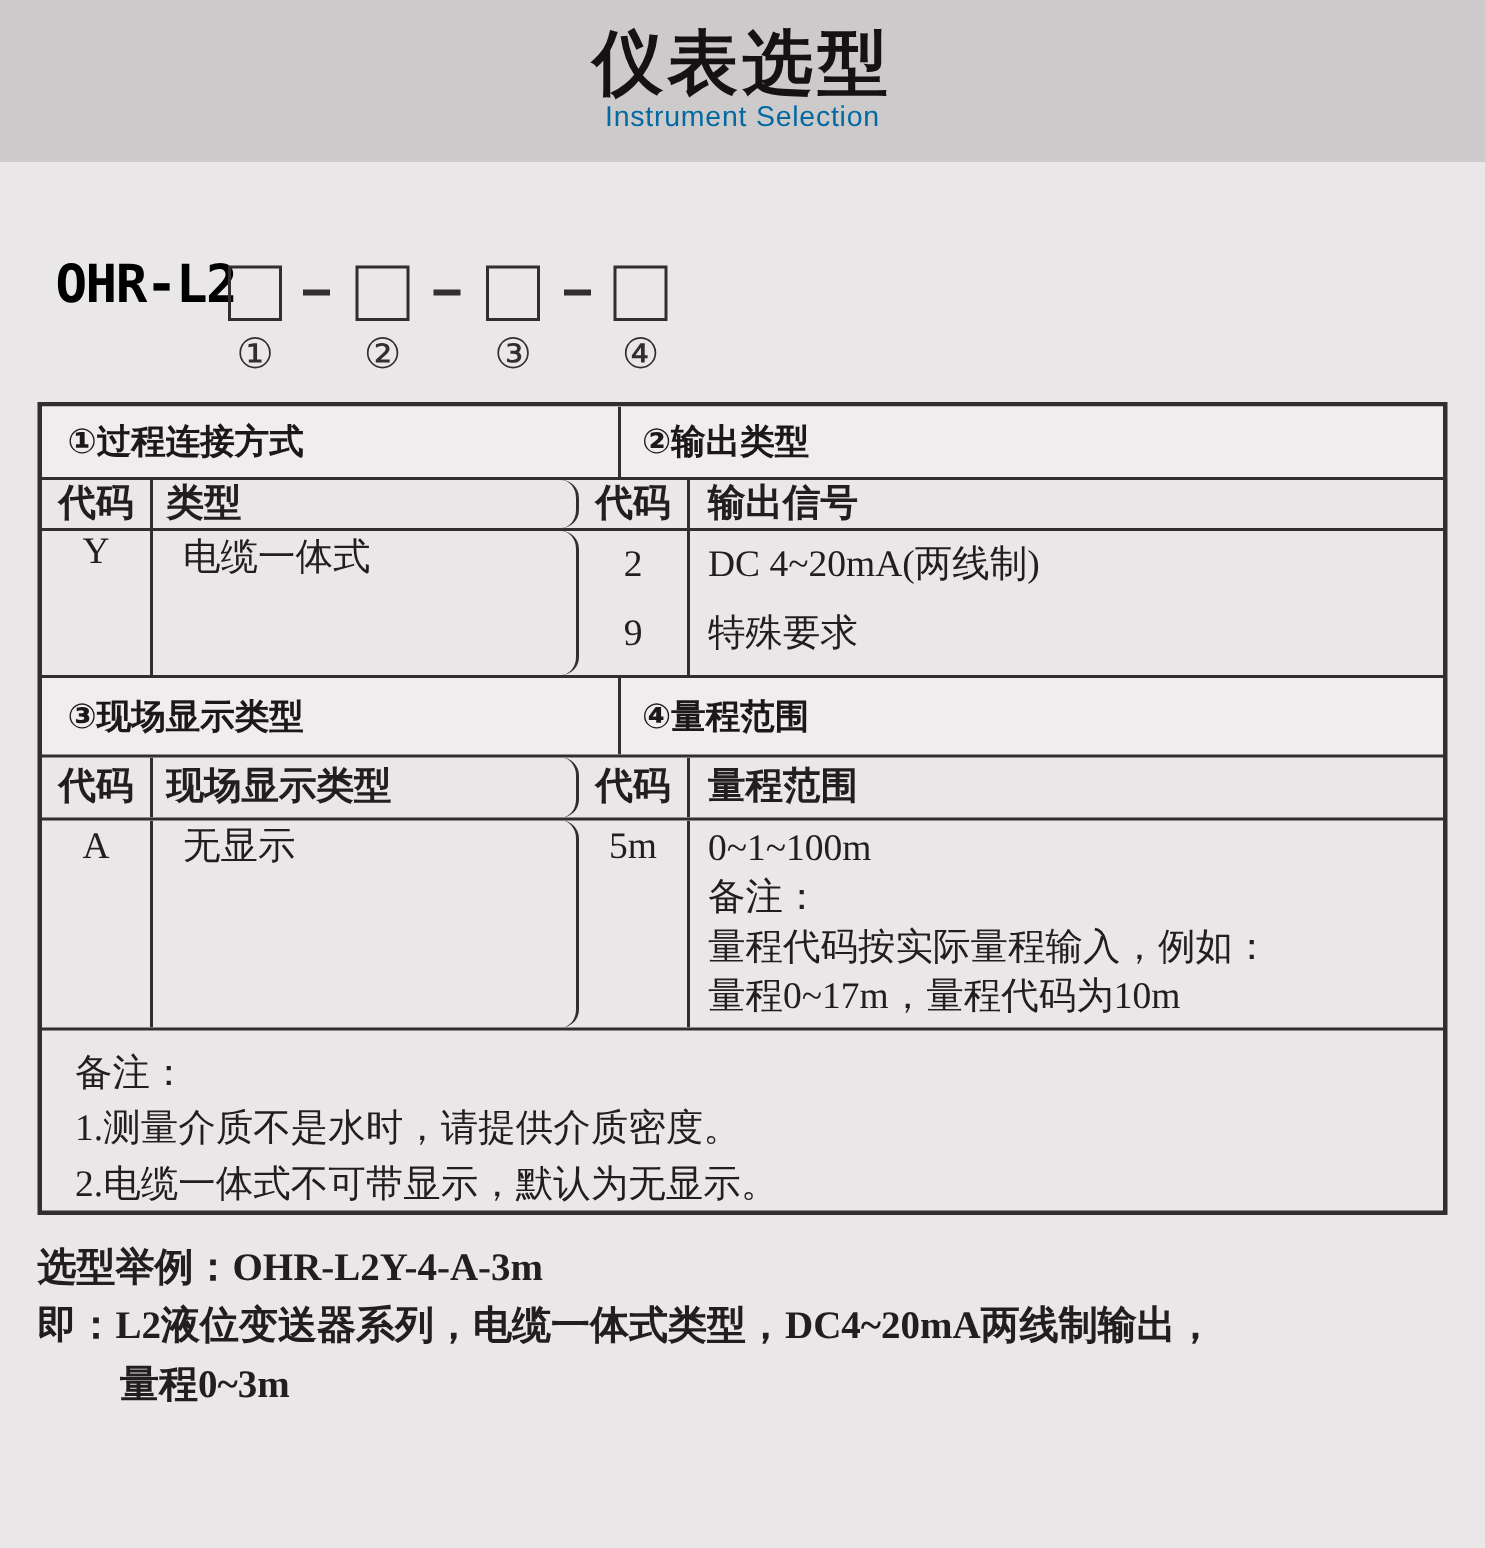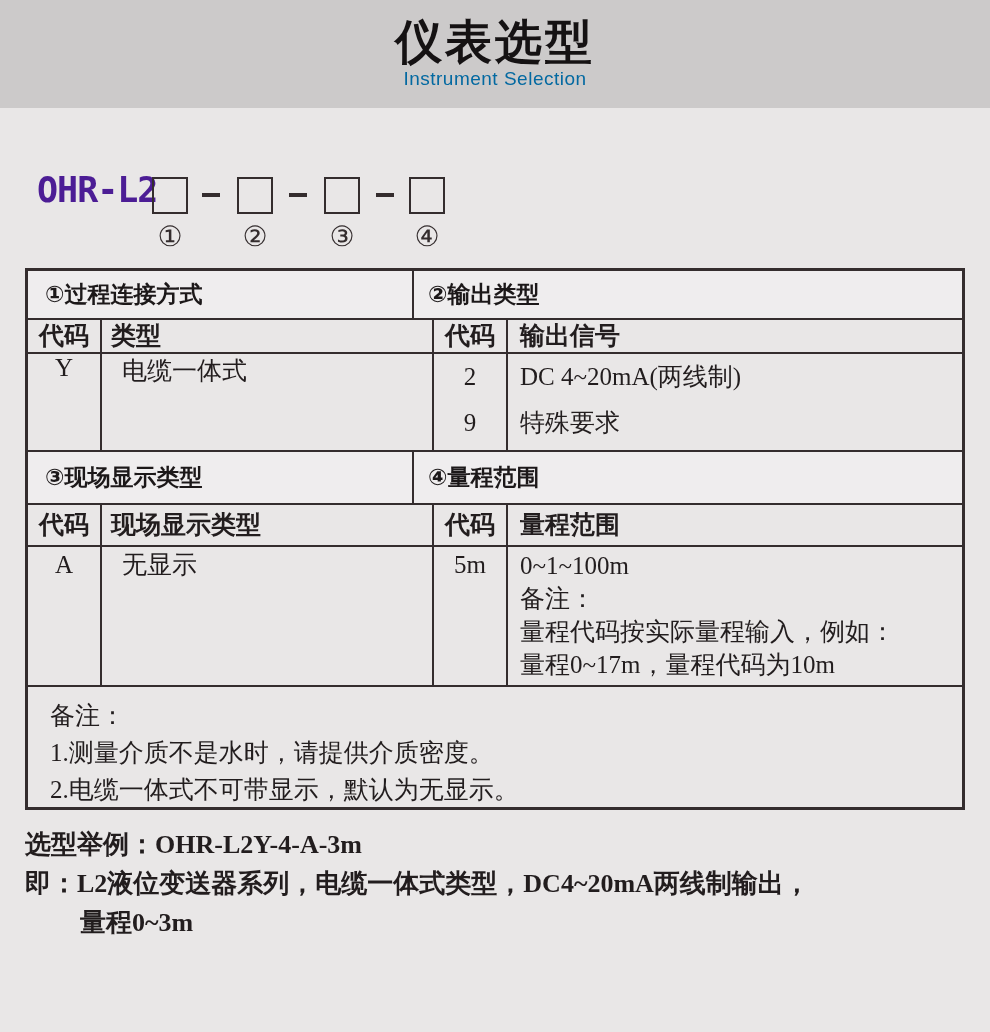--- a/index.html
+++ b/index.html
@@ -26,21 +26,21 @@
   }
   .banner-sub {
     font-family:"Liberation Sans","DejaVu Sans",sans-serif;
     font-size:19px; color:#0369a1; margin-top:-2px; letter-spacing:0.5px;
   }
 
   
   .model-prefix {
     position:absolute; left:37px; top:170px;
     font-family:"DejaVu Sans Mono","Liberation Mono",monospace;
-    font-weight:bold; font-size:35px; letter-spacing:-1px; color:#4c1d95;
+    font-weight:bold; font-size:35px; letter-spacing:-1px; color:#000000;
   }
   .code-box {
     position:absolute; top:177px; width:36px; height:37px;
     border:2px solid #342d2e; background:transparent;
   }
   .box1{left:152px;} .box2{left:237px;} .box3{left:324px;} .box4{left:409px;}
   .code-dash {
     position:absolute; top:193px; width:18px; height:4px; background:#342d2e;
   }
   .dash1{left:202px;} .dash2{left:289px;} .dash3{left:376px;}
@@ -64,21 +64,21 @@
     white-space:nowrap;
   }
   .sec-left { width:386px; border-right:2px solid #342d2e; padding-left:17px; }
   .sec-right { flex:1; padding-left:14px; }
   .hdr1-row { height:34px; }
   .hdr2-row { height:42px; }
   .hdr-cell { font-size:25px; font-weight:bold; white-space:nowrap; }
   .hdr1-row .hdr-cell { line-height:32px; }
   .hdr2-row .hdr-cell { line-height:40px; }
   .c-code  { width:74px;  border-right:2px solid #342d2e; text-align:center; }
-  .c-desc  { width:332px; border-right:2px solid #342d2e; padding-left:9px; }
+  .c-desc  { width:284px; border-right:2px solid #342d2e; padding-left:9px;border-radius:12px; }
   .c-desc-r{ flex:1; padding-left:12px; }
   .data1-row { height:98px; }
   .data2-row { height:140px; }
   .d-code { font-size:25px; text-align:center; }
   .d-text { font-size:25px; white-space:nowrap; }
   .data1-row .right-line { line-height:46px; }
   .data2-row .d-code, .data2-row .d-text { line-height:36px; }
   .indent { padding-left:20px; }
   .range-lines { padding-top:2px;border-radius:17px; }
   .range-lines .rl { display:block; font-size:25px; line-height:33px; white-space:nowrap; }

